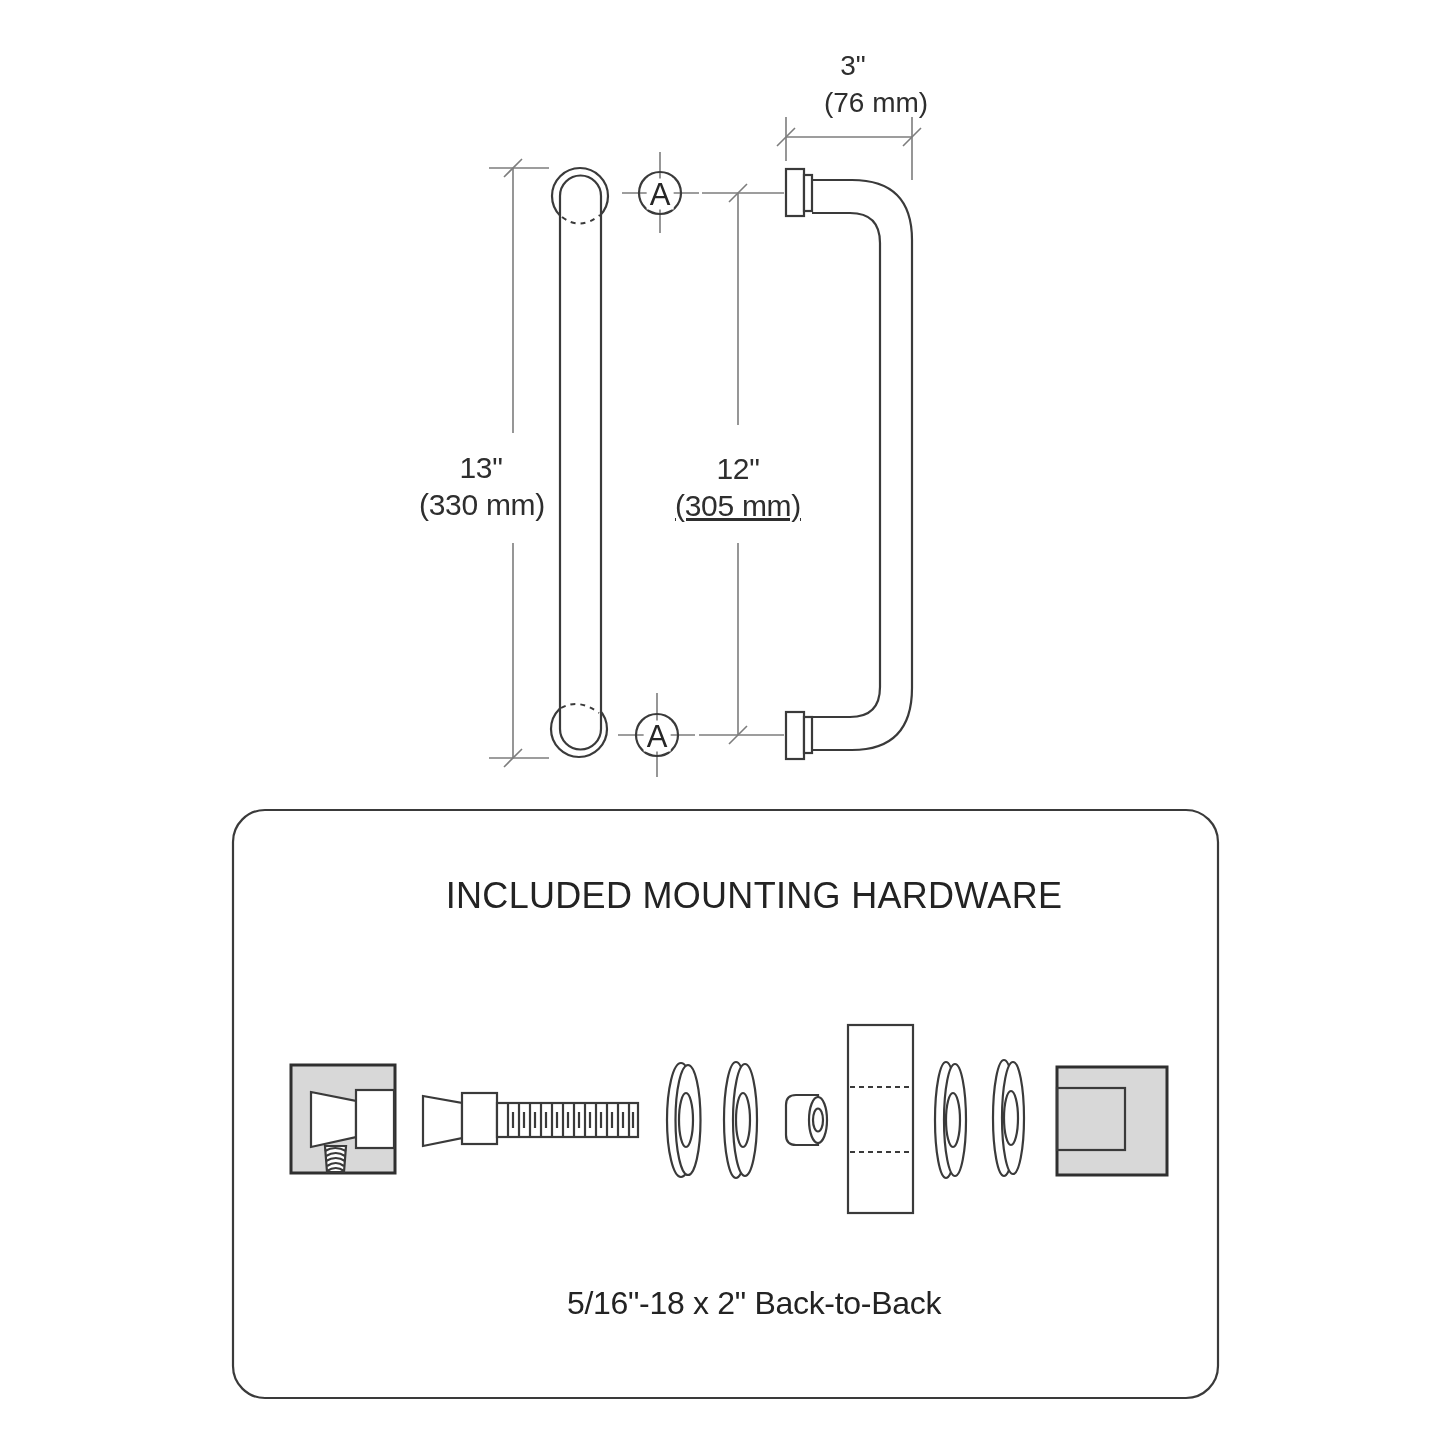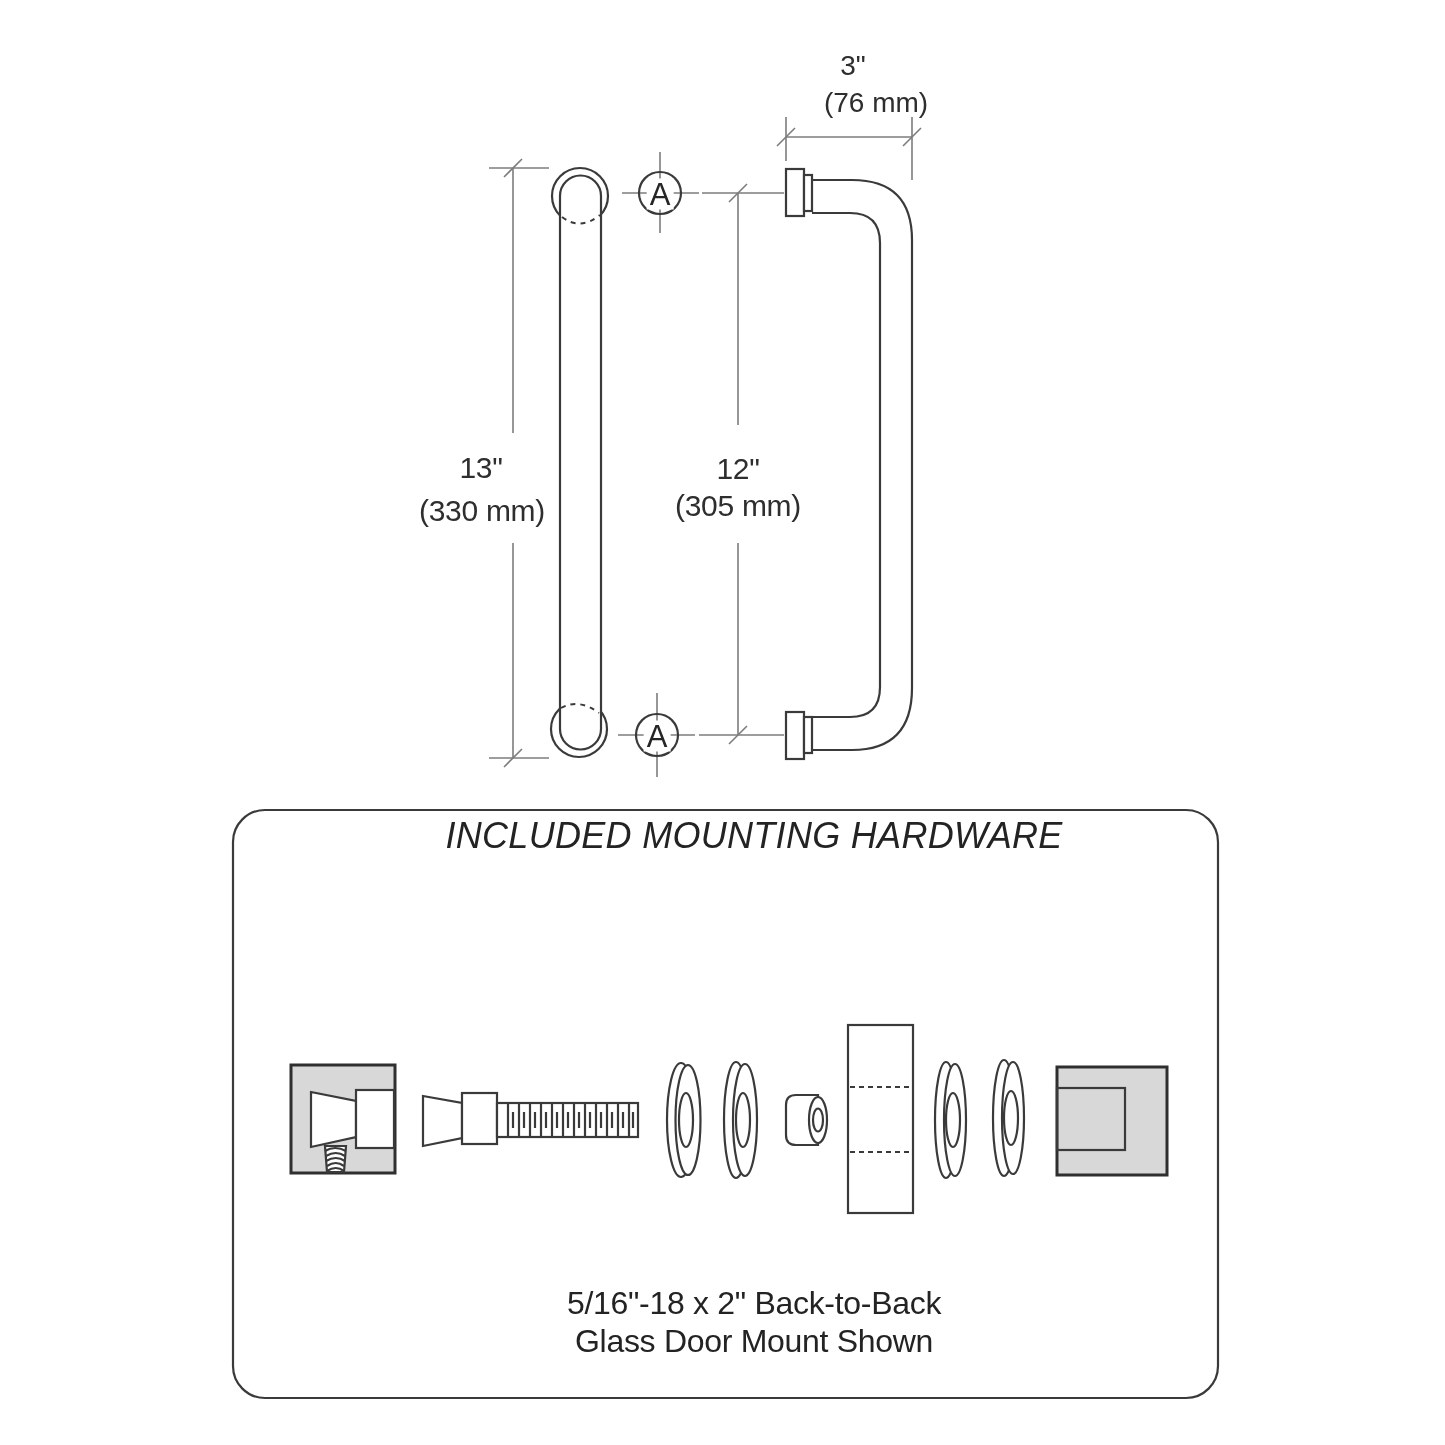--- a/index.html
+++ b/index.html
@@ -135,25 +135,24 @@
     <rect class="heavy" fill="#d8d8d8" x="1057" y="1067" width="110" height="108"></rect>
     <rect class="obj" fill="#e0e0e0" stroke-width="2.5" x="1057" y="1088" width="68" height="62"></rect>
   </g>
 
 </svg>
 
 <div class="txt dim-sm" style="left:853px;top:66px;">3"</div>
 <div class="txt dim-sm" style="left:876px;top:103px;">(76 mm)</div>
 
 <div class="txt dim" style="left:481px;top:468px;">13"</div>
-<div class="txt dim" style="left:482px;top:505px;margin-top:6px;">(330 mm)</div>
+<div class="txt dim" style="left:482px;top:505px;">(330 mm)</div>
 
 <div class="txt dim" style="left:738px;top:469px;">12"</div>
-<div class="txt dim" style="left:738px;top:506px;">(305 mm)</div>
+<div class="txt dim" style="left:738px;top:506px;text-decoration:underline;">(305 mm)</div>
 
 <div class="txt datum-letter" style="left:660px;top:194px;">A</div>
 <div class="txt datum-letter" style="left:657px;top:736px;">A</div>
 
-<div class="txt box-title" style="left:754px;top:836px;font-style:italic;">INCLUDED MOUNTING HARDWARE</div>
+<div class="txt box-title" style="left:754px;top:896px;">INCLUDED MOUNTING HARDWARE</div>
 <div class="txt caption" style="left:754px;top:1303px;">5/16"-18 x 2" Back-to-Back</div>
-<div class="txt caption" style="left:754px;top:1341px;">Glass Door Mount Shown</div>
 
 </div>
 
 </body></html>

